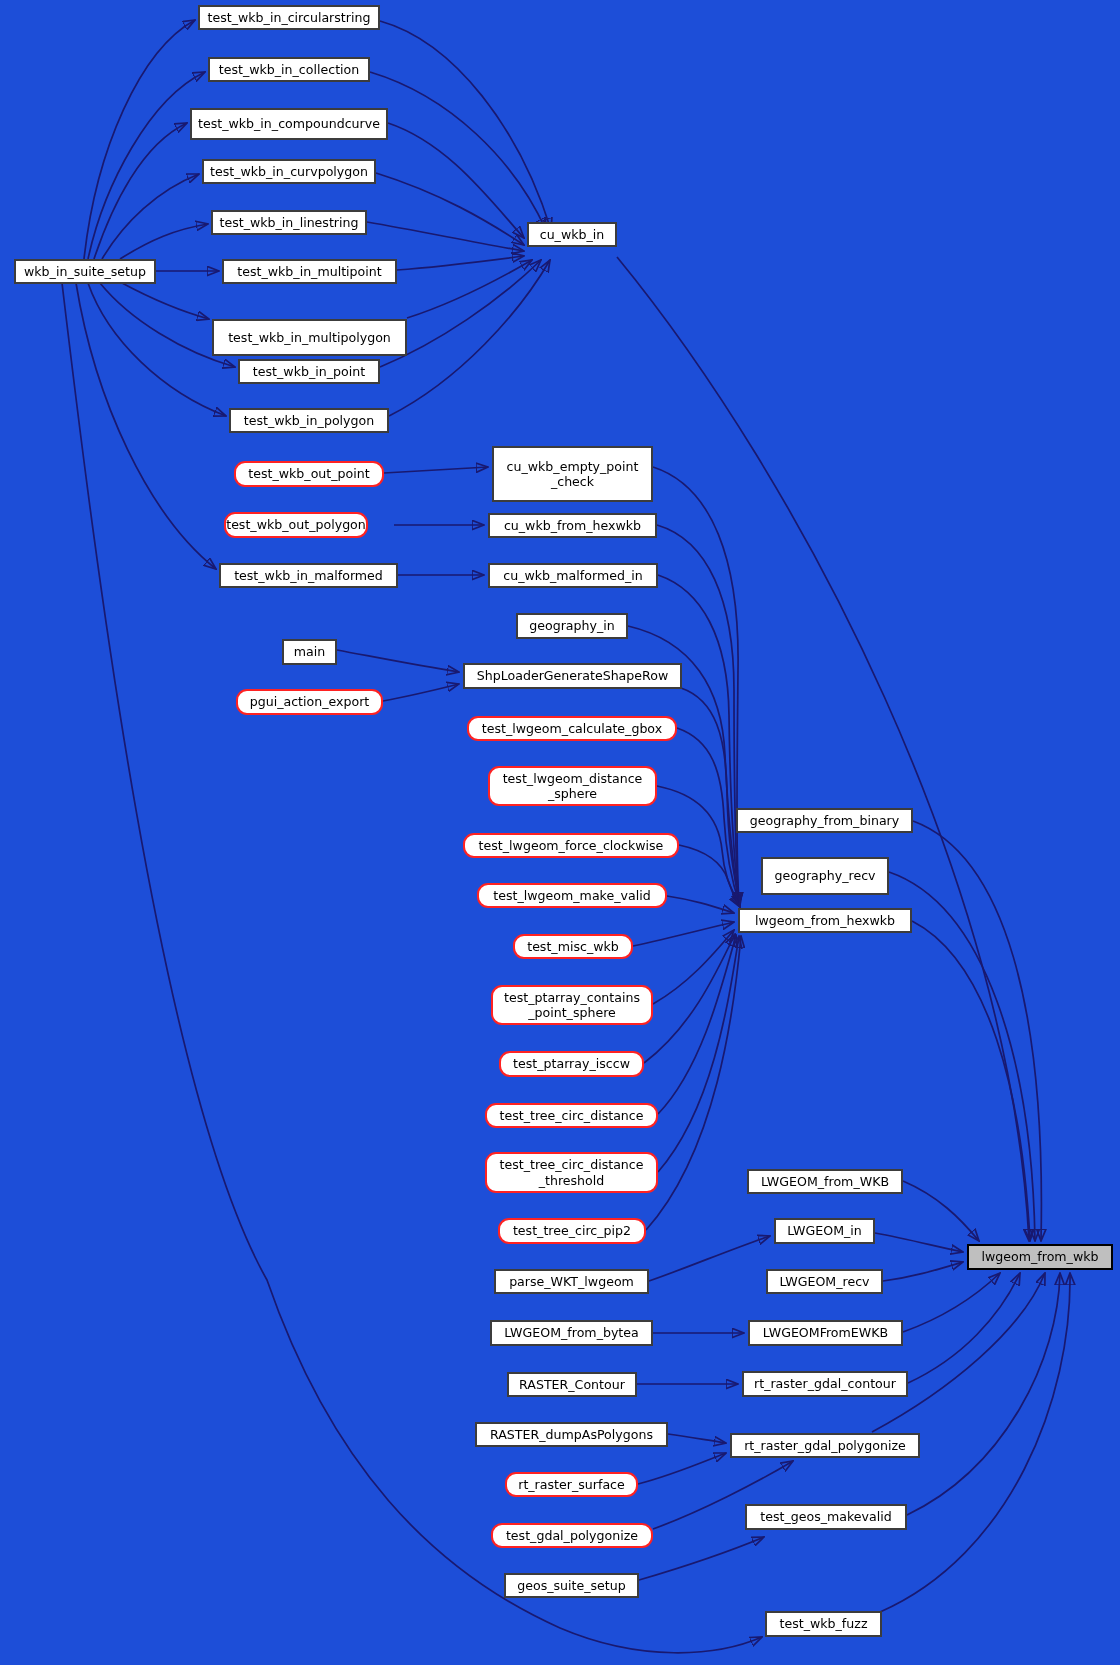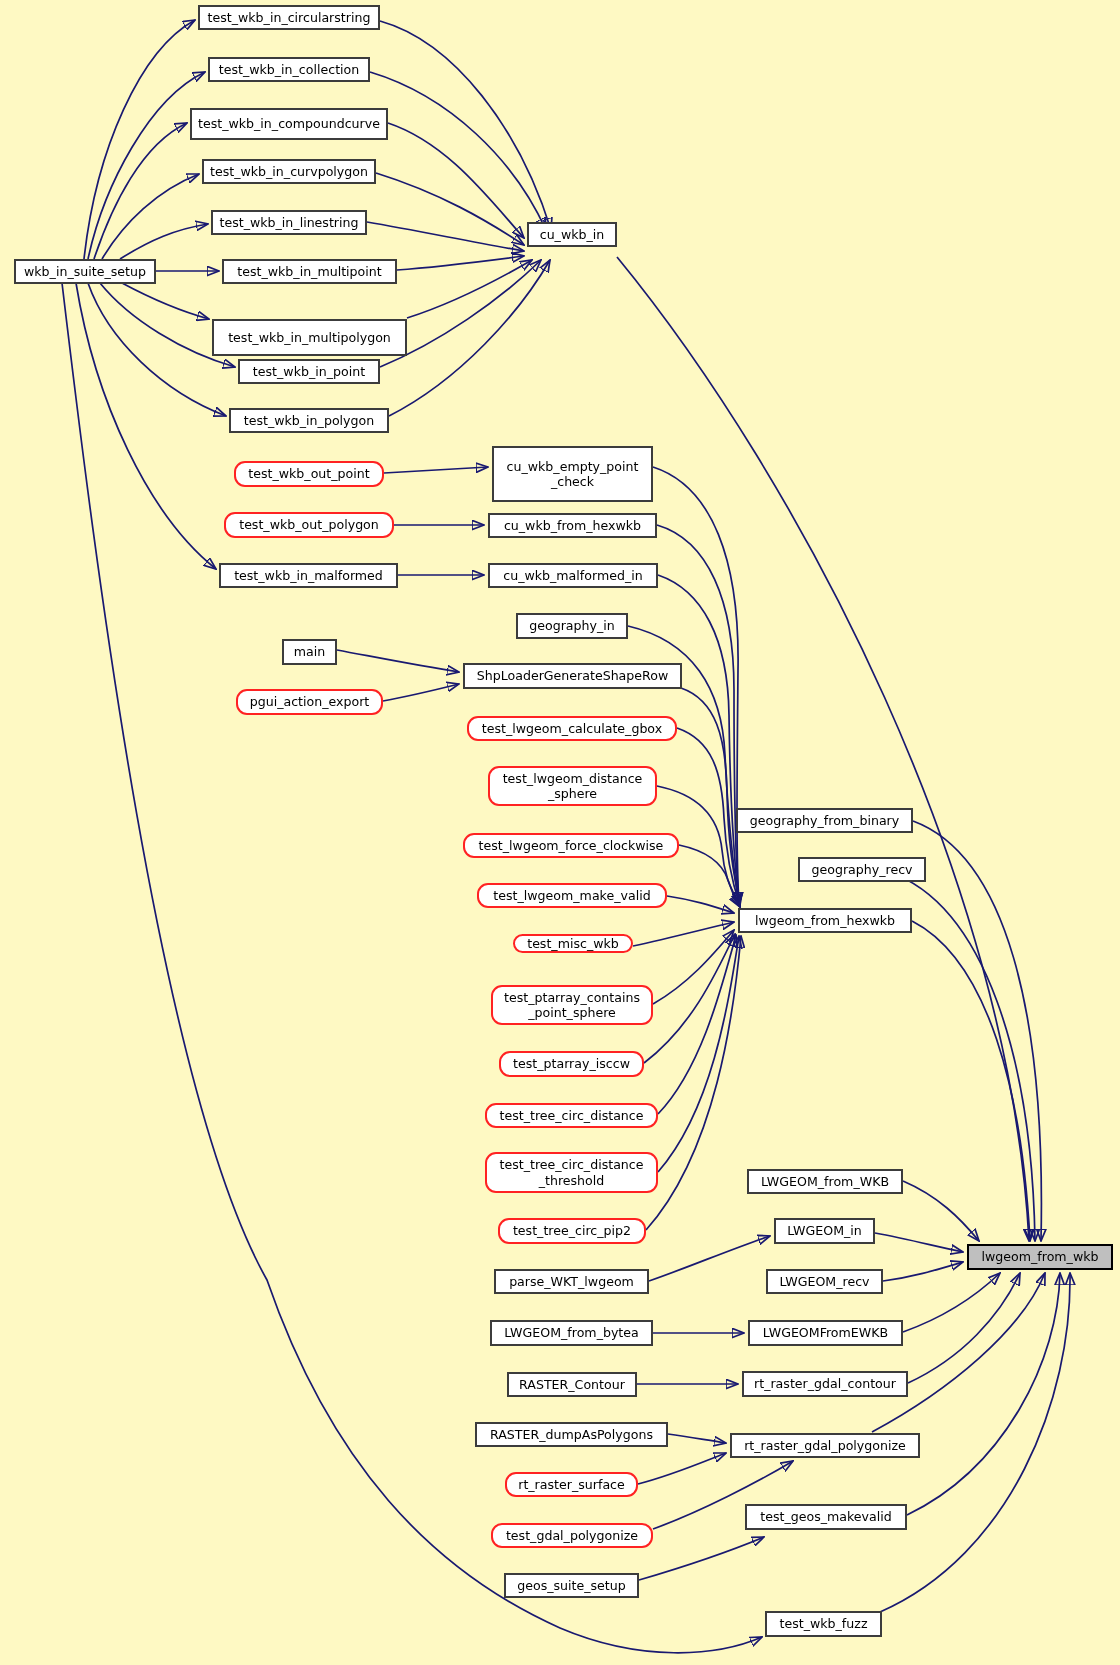--- a/index.html
+++ b/index.html
@@ -1,17 +1,17 @@
 <!DOCTYPE html>
 <html><head>
 <meta charset="utf-8">
 <title></title>
 <style>
   html,body{margin:0;padding:0;background:#ffffff;}
-  .canvas{position:relative;width:1120px;height:1665px;background:#fef9c3;
+  .canvas{position:relative;width:1120px;height:1665px;background:#1d4ed8;
           font-family:"DejaVu Sans","Liberation Sans",sans-serif;overflow:hidden;}
   svg.edges{position:absolute;left:0;top:0;z-index:1;}
   svg.edges path{fill:none;stroke:#191970;stroke-width:1.7px;}
   .node{position:absolute;z-index:2;box-sizing:border-box;background:#ffffff;
         border:2px solid #3c3c3c;display:flex;flex-direction:column;
         align-items:center;justify-content:center;text-align:center;
         font-size:12.6px;line-height:1.22;color:#000;white-space:nowrap;cursor:pointer;}
   .node.red{border-color:#ff2222;border-radius:11px;}
   .node.hl{background:#bfbfbf;border-color:#000;}
   .node span{display:block;}
@@ -124,21 +124,21 @@
     </div>
 <div class="node" style="left:14px;top:259px;width:142px;height:25px">
       <span>wkb_in_suite_setup</span>
     </div>
 <div class="node" style="left:527px;top:222px;width:90px;height:25px">
       <span>cu_wkb_in</span>
     </div>
 <div class="node red" style="left:234px;top:461px;width:150px;height:26px">
       <span>test_wkb_out_point</span>
     </div>
-<div class="node red" style="left:224px;top:512px;width:170px;height:26px">
+<div class="node red" style="left:224px;top:512px;width:144px;height:26px">
       <span>test_wkb_out_polygon</span>
     </div>
 <div class="node" style="left:219px;top:563px;width:179px;height:25px">
       <span>test_wkb_in_malformed</span>
     </div>
 <div class="node" style="left:282px;top:639px;width:55px;height:26px">
       <span>main</span>
     </div>
 <div class="node red" style="left:236px;top:689px;width:147px;height:26px">
       <span>pgui_action_export</span>
@@ -166,21 +166,21 @@
 <div class="node red" style="left:488px;top:766px;width:169px;height:40px">
       <span>test_lwgeom_distance</span>
       <span>_sphere</span>
     </div>
 <div class="node red" style="left:463px;top:833px;width:216px;height:25px">
       <span>test_lwgeom_force_clockwise</span>
     </div>
 <div class="node red" style="left:477px;top:883px;width:190px;height:25px">
       <span>test_lwgeom_make_valid</span>
     </div>
-<div class="node red" style="left:513px;top:934px;width:120px;height:19px">
+<div class="node red" style="left:513px;top:934px;width:120px;height:25px">
       <span>test_misc_wkb</span>
     </div>
 <div class="node red" style="left:491px;top:985px;width:162px;height:40px">
       <span>test_ptarray_contains</span>
       <span>_point_sphere</span>
     </div>
 <div class="node red" style="left:499px;top:1051px;width:145px;height:26px">
       <span>test_ptarray_isccw</span>
     </div>
 <div class="node red" style="left:485px;top:1103px;width:173px;height:25px">
@@ -211,21 +211,21 @@
 <div class="node red" style="left:491px;top:1523px;width:162px;height:25px">
       <span>test_gdal_polygonize</span>
     </div>
 <div class="node" style="left:504px;top:1573px;width:135px;height:25px">
       <span>geos_suite_setup</span>
     </div>
 
 <div class="node" style="left:736px;top:808px;width:177px;height:25px">
       <span>geography_from_binary</span>
     </div>
-<div class="node" style="left:798px;top:857px;width:128px;height:25px">
+<div class="node" style="left:761px;top:857px;width:128px;height:38px">
       <span>geography_recv</span>
     </div>
 <div class="node" style="left:738px;top:908px;width:174px;height:25px">
       <span>lwgeom_from_hexwkb</span>
     </div>
 <div class="node" style="left:747px;top:1169px;width:156px;height:25px">
       <span>LWGEOM_from_WKB</span>
     </div>
 <div class="node" style="left:774px;top:1218px;width:101px;height:26px">
       <span>LWGEOM_in</span>

